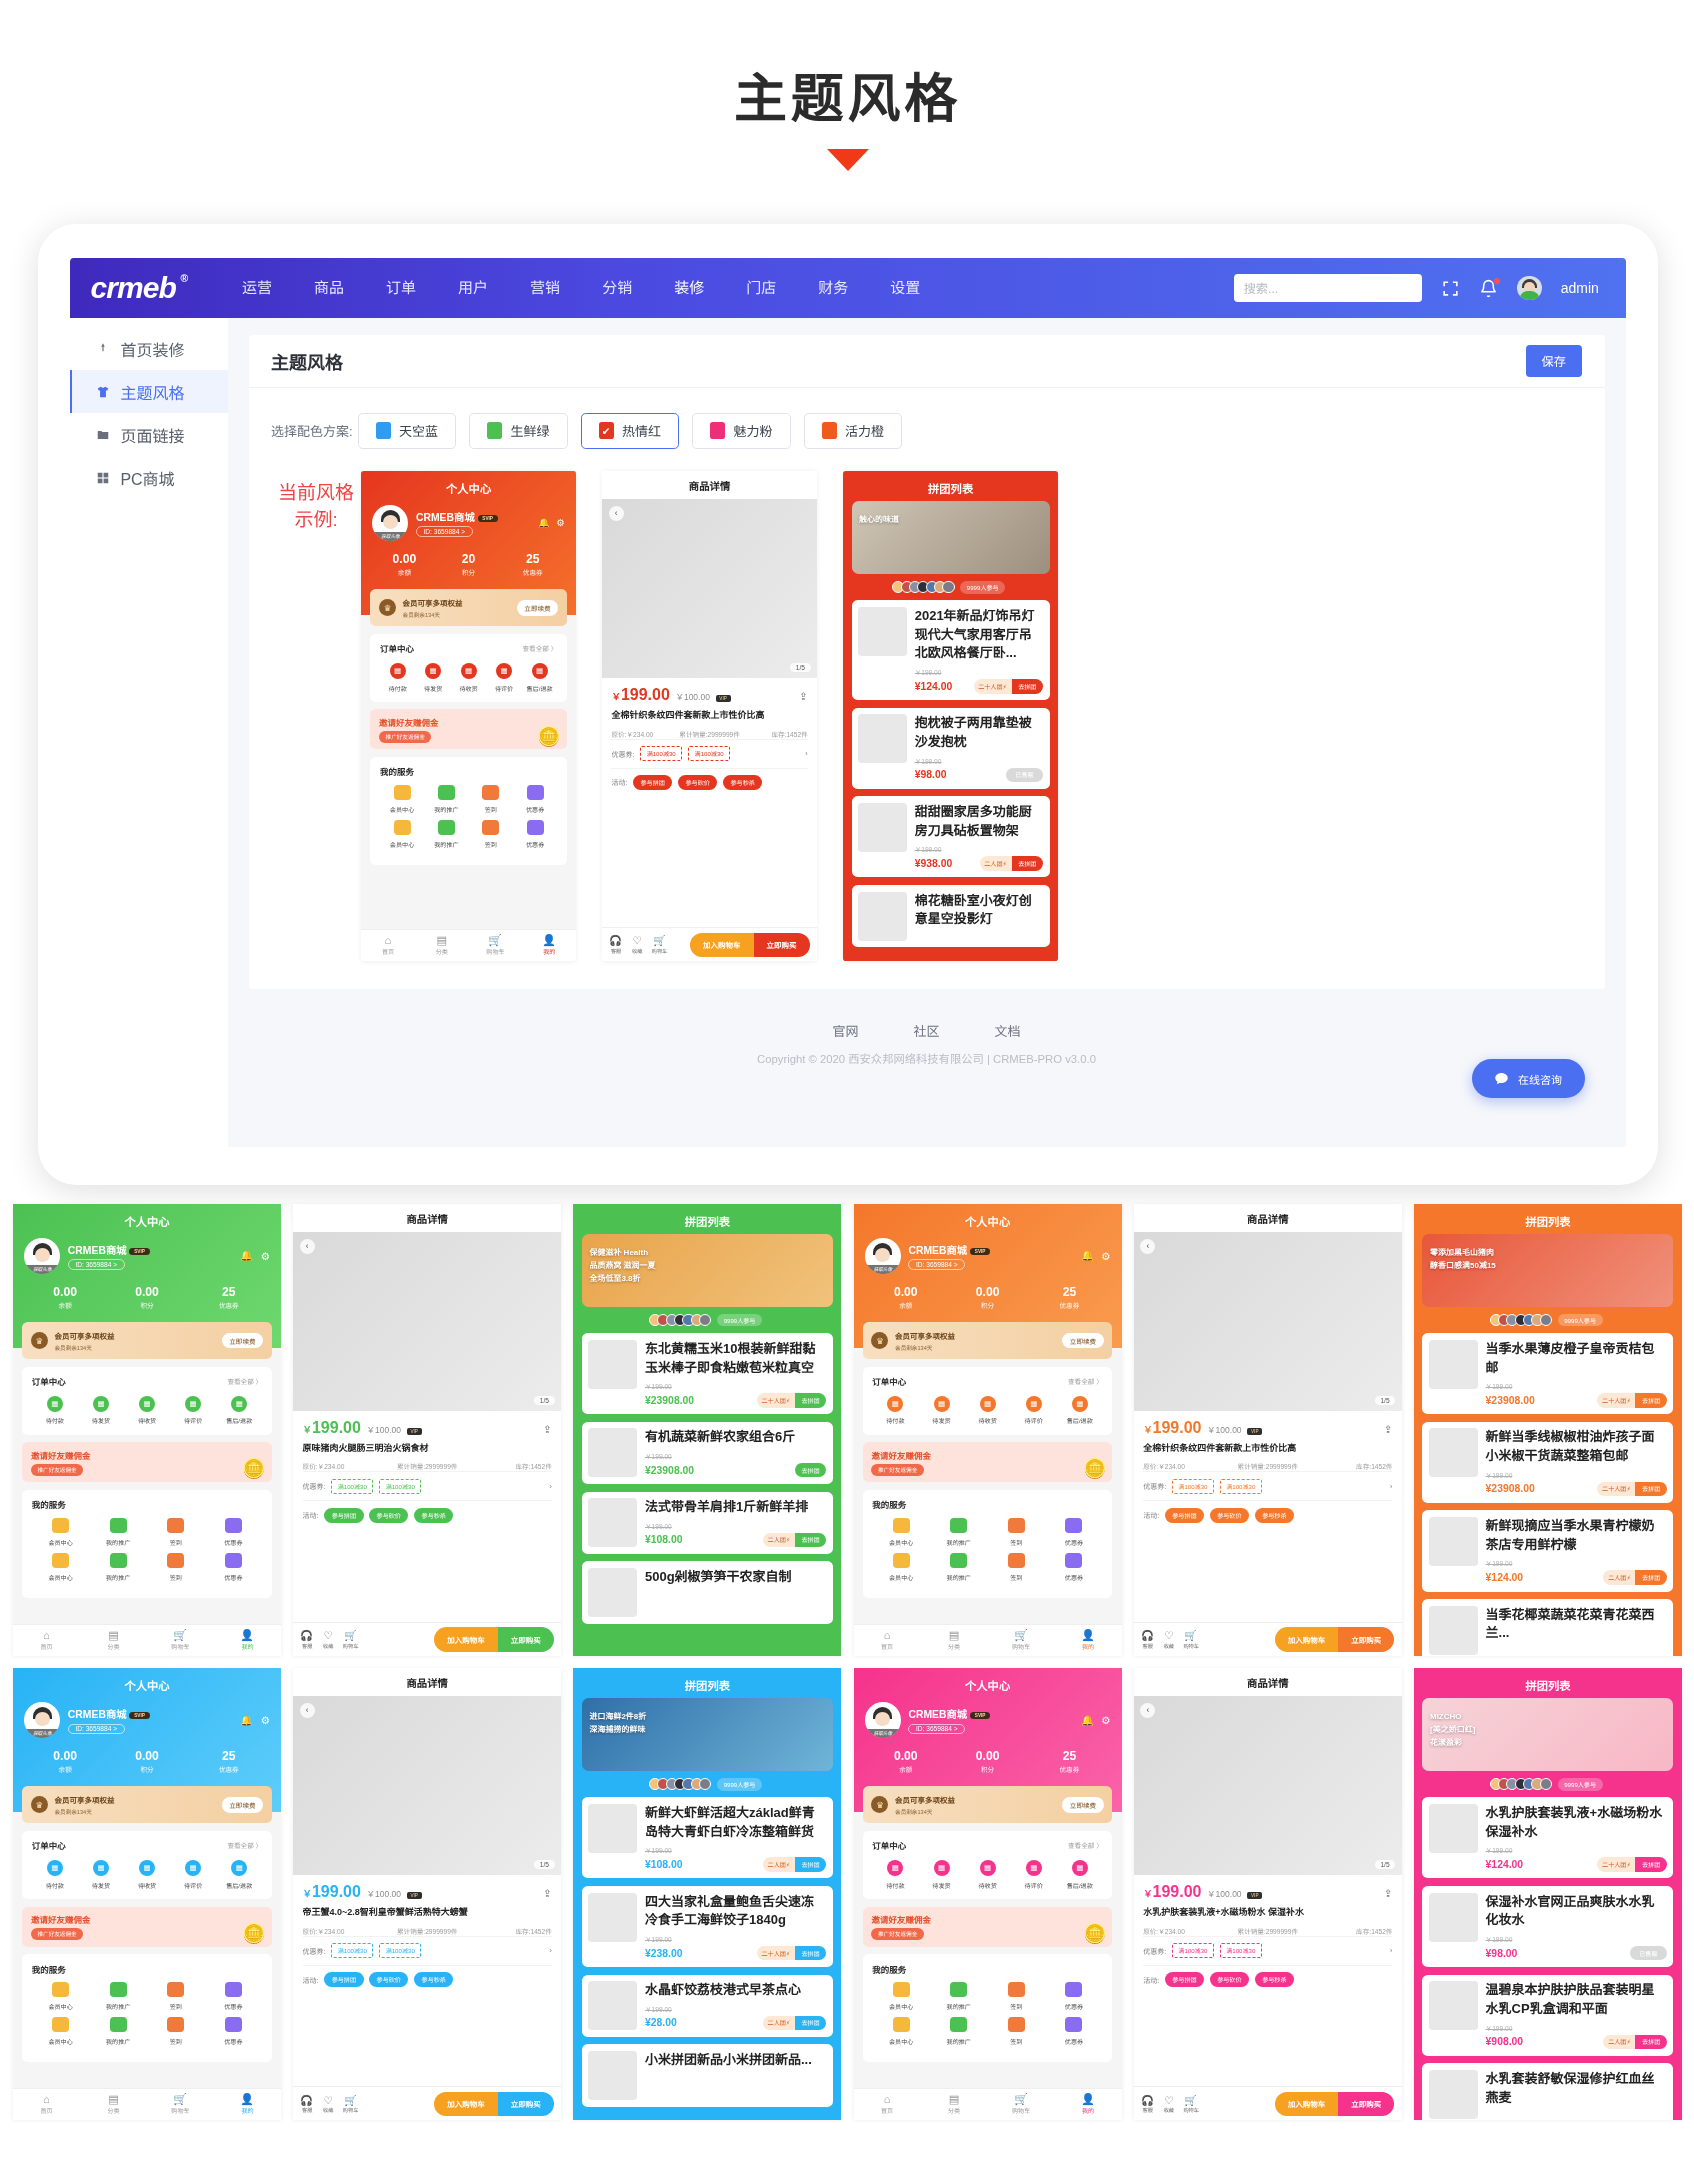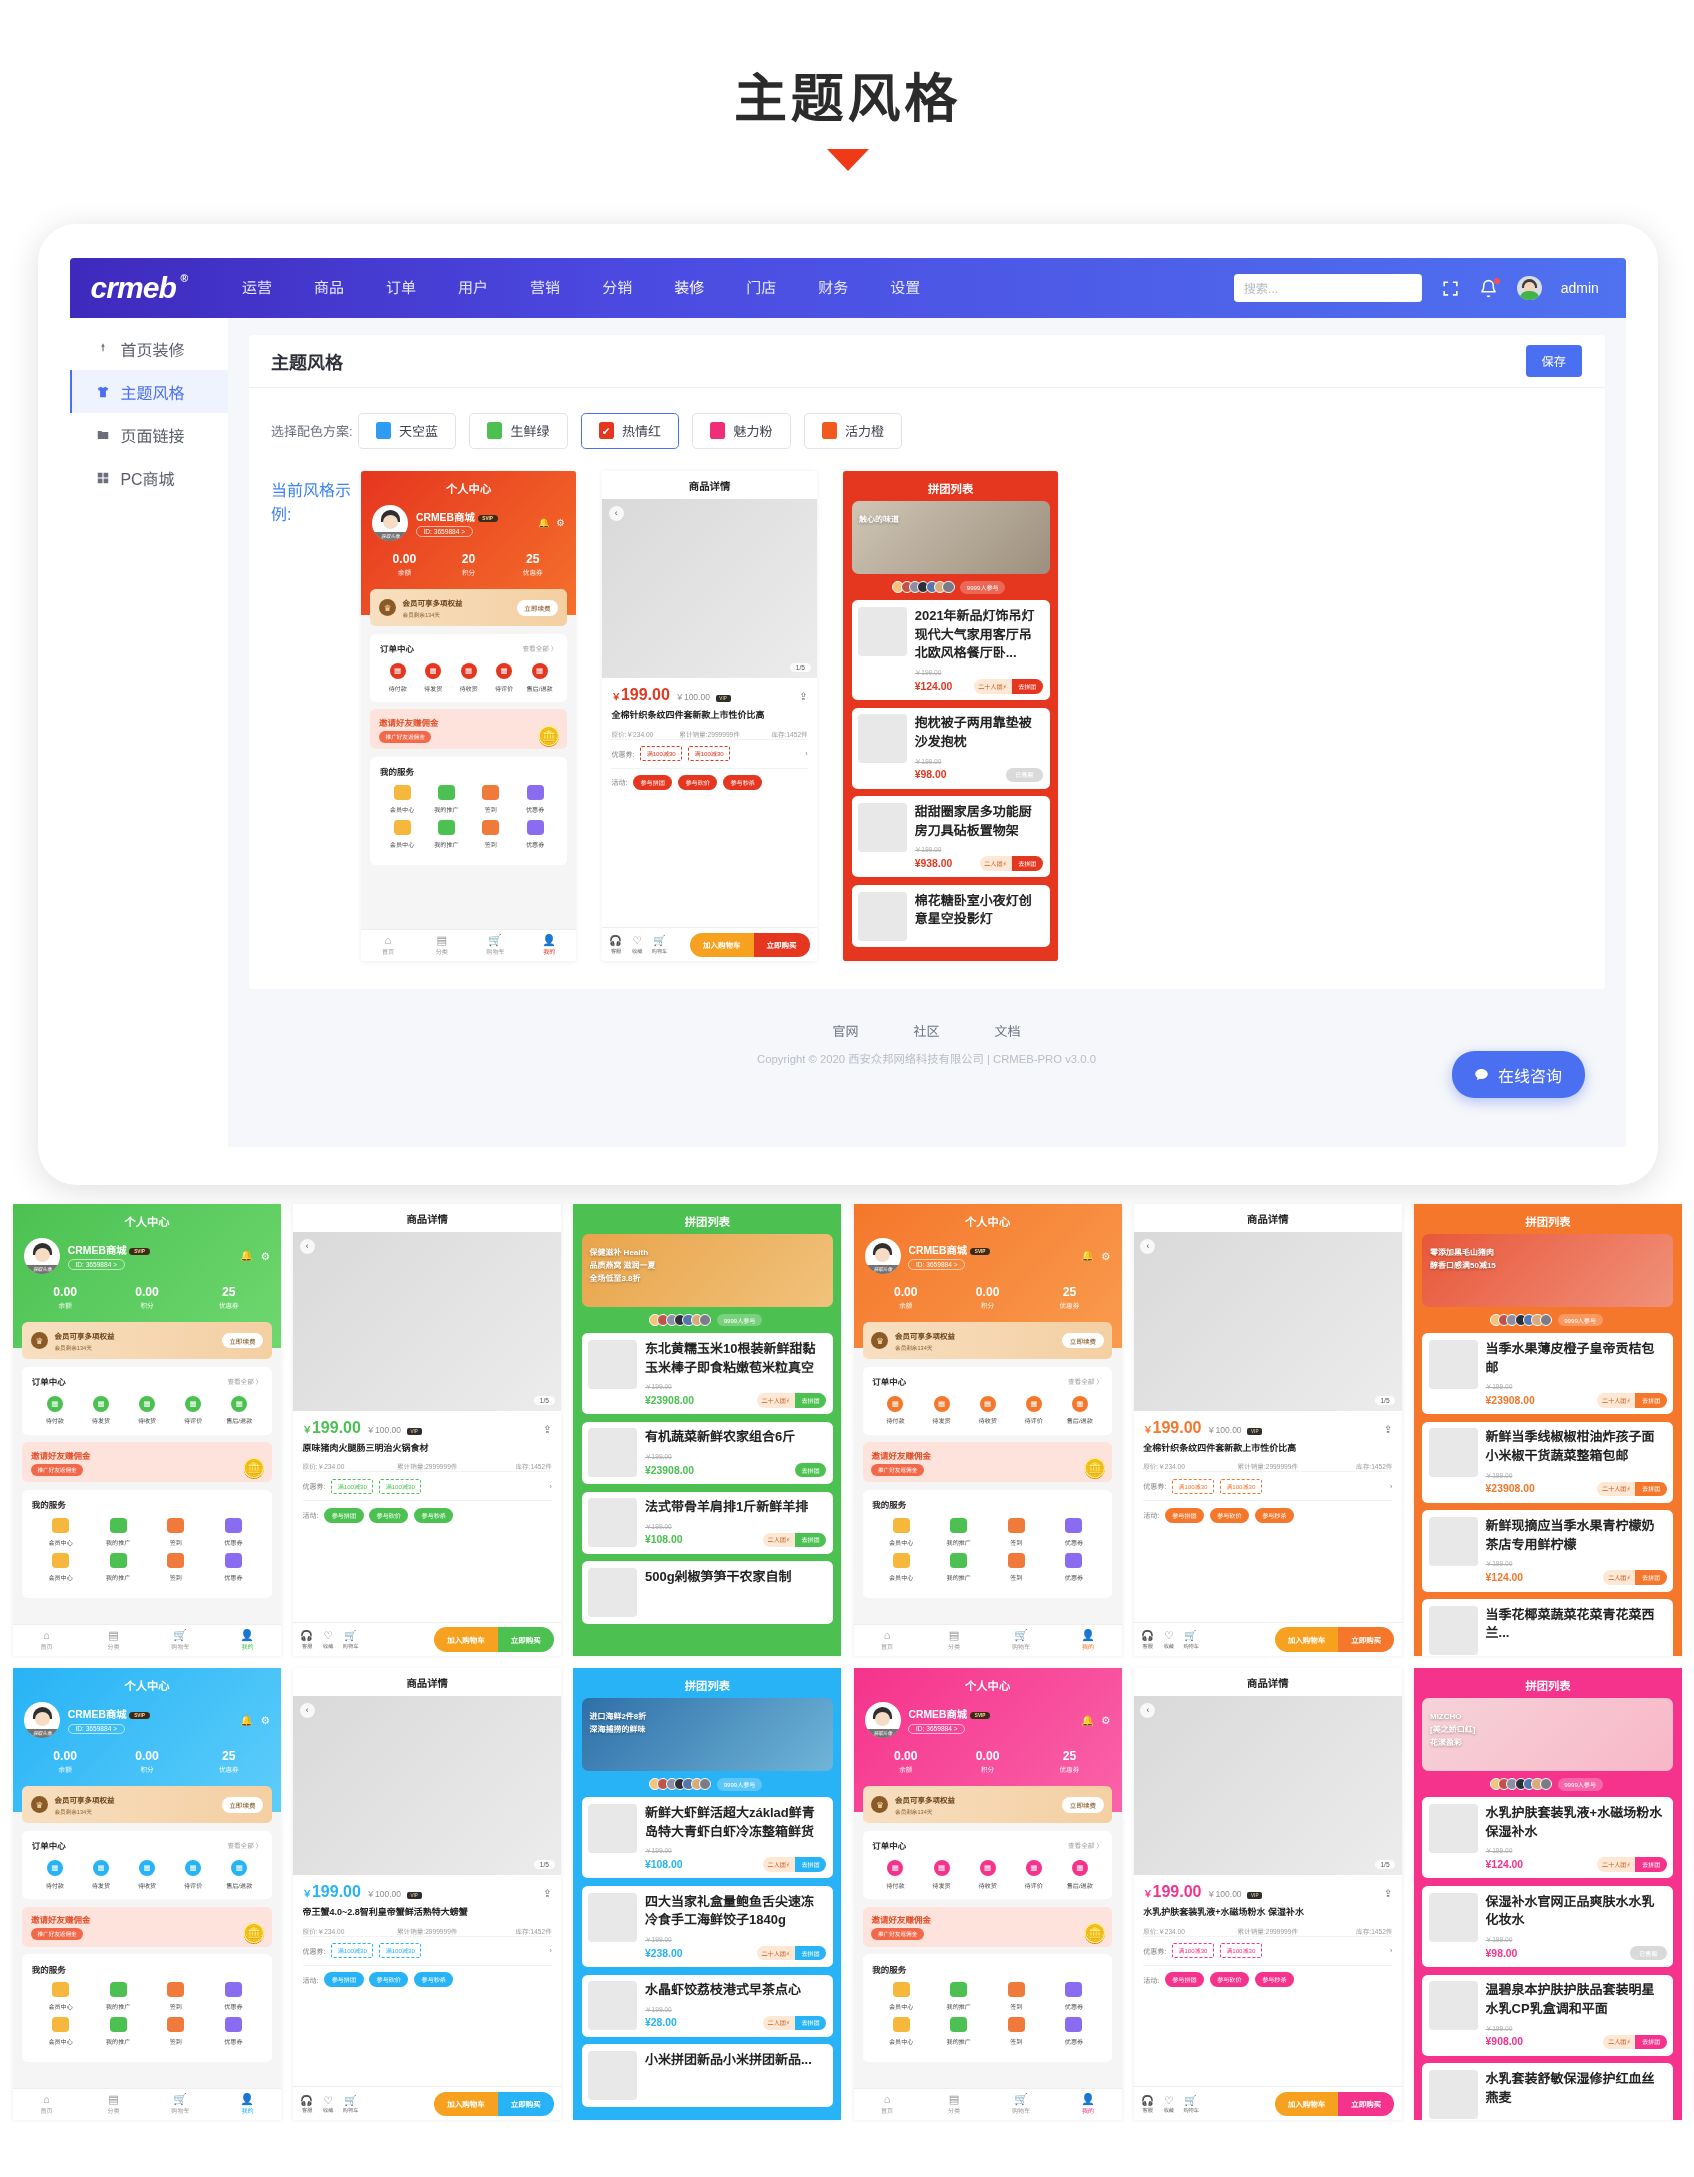--- a/index.html
+++ b/index.html
@@ -56,28 +56,28 @@
 
   .scheme-row { display:flex; align-items:center; gap:1px; }
   .scheme-label { font-size:13px; color:#6c7080; margin-right:3.8px; }
   .chip { display:flex; align-items:center; gap:8.5px; border:0.9px solid #dfe2ea; border-radius:4.7px;
     padding:7.5px 17px; font-size:13px; color:#3d414e; cursor:pointer; background:#fff; }
   .chip.sel { border-color:#4a6ff0; }
   .sw { width:15px; height:17px; border-radius:2.8px; position:relative; }
   .sw .chk { position:absolute; inset:0; display:flex; align-items:center; justify-content:center; color:#fff; font-size:10.4px;}
 
   .preview-row { display:flex; align-items:flex-start; gap:0; margin-top:22.6px; }
-  .preview-label { font-size:16px; color:#3b82f6; width:90px; padding-top:5.6px; flex:0 0 90px;}
+  .preview-label { font-size:19px; color:#ef4444; width:90px; padding-top:5.6px; flex:0 0 90px;text-align:center;}
   .phones { display:flex; gap:26px; }
   .phone { width:215px; height:490px; overflow:hidden; border-radius:2.8px; position:relative;
     box-shadow:0 0.9px 5.6px rgba(0,0,0,.07); background:#fff; }
 
   .footer-links { display:flex; justify-content:center; gap:55px; margin-top:32px; font-size:13px; color:#6b7280;}
   .copyright { text-align:center; font-size:11.3px; color:#b8bcc6; margin-top:10px; padding-bottom:13px;}
-  .chat-btn { position:absolute; right:41px; bottom:49px; background:#4a6ff0; color:#fff; font-size:16px;
+  .chat-btn { position:absolute; right:41px; bottom:49px; background:#4a6ff0; color:#fff; font-size:11px;
     border-radius:22.6px; padding:11.3px 22.6px; display:flex; align-items:center; gap:8.5px; box-shadow:0 3.8px 13px rgba(74,111,240,.4);}
   .admin-wrap { position:relative; }
 
   
   .ph { --c:#f03a17; --c2:#fa6c2d; font-size:9.4px; color:#333; height:100%; background:#f5f5f5; position:relative;}
   .ph-head { background:linear-gradient(135deg,var(--c) 0%,var(--c2) 100%); padding:8.5px 11.3px 38px; position:relative;}
   .ph-title { text-align:center; color:#fff; font-size:11.3px; font-weight:700; margin-bottom:9.4px;}
   .uc-row { display:flex; align-items:center; gap:7.5px; }
   .uc-av { width:36px;height:36px;border-radius:50%;background:#fff;position:relative;overflow:hidden;flex:0 0 36px;}
   .uc-av .h{position:absolute;left:8.5px;top:4.7px;width:19px;height:12.2px;border-radius:9.4px 9.4px 0 0;background:#2f2f2f;}

